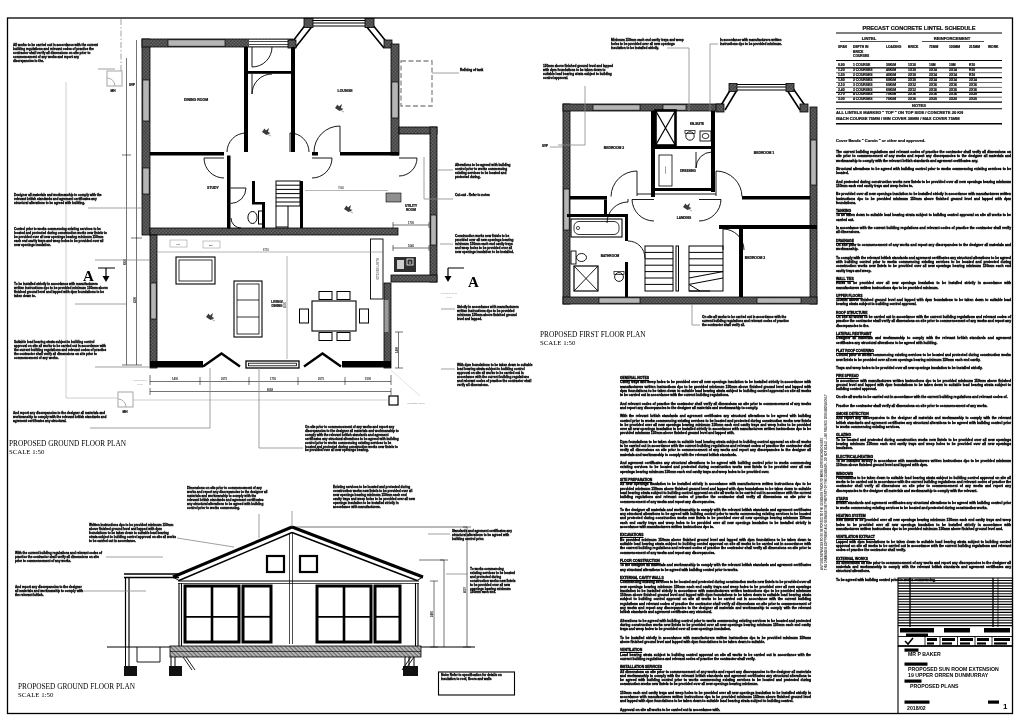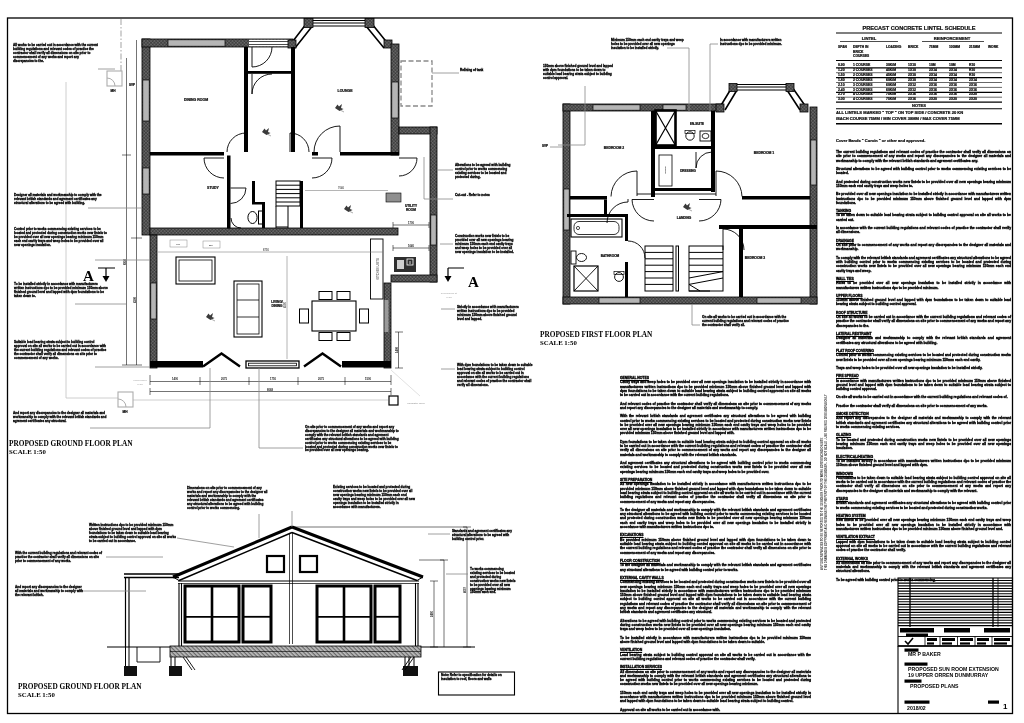--- a/index.html
+++ b/index.html
@@ -2,21 +2,21 @@
 <html><head><meta charset="utf-8">
 <style>
 html,body{margin:0;padding:0;background:#fff;}
 #sheet{position:relative;width:1024px;height:723px;background:#ffffff;overflow:hidden;
   font-family:"Liberation Sans",sans-serif;}
 #sheet svg{position:absolute;left:0;top:0;}
 .nt{position:absolute;font-weight:bold;font-size:3.2px;line-height:1.22;letter-spacing:-0.04px;color:#000;-webkit-text-stroke:0.28px #000;}
 .col{position:absolute;font-weight:bold;font-size:3.45px;line-height:1.25;letter-spacing:-0.05px;color:#000;text-align:justify;-webkit-text-stroke:0.32px #000;}
 .col p{margin:0 0 4px 0;}
 .hd{text-decoration:underline;}
-.ttl{position:absolute;font-family:"Liberation Serif",serif;font-weight:bold;font-size:7.3px;color:#000;letter-spacing:0px;line-height:1.1;}
+.ttl{position:absolute;font-family:"Liberation Serif",serif;font-weight:normal;font-size:7.3px;color:#000;letter-spacing:0px;line-height:1.1;}
 .tb{position:absolute;font-weight:bold;color:#000;}
 </style></head><body>
 <div id="sheet">
 <svg width="1024" height="723" viewBox="0 0 1024 723">
 <defs>
 <pattern id="wh" width="2.4" height="2.4" patternUnits="userSpaceOnUse" patternTransform="rotate(45)">
 <rect width="2.4" height="2.4" fill="#cdcdcd"></rect>
           <path d="M0,0.5H2.4 M0,1.7H2.4 M0.5,0V2.4 M1.7,0V2.4" stroke="#1a1a1a" stroke-width="0.55"></path>
 </pattern>
 <pattern id="gr" width="3" height="3" patternUnits="userSpaceOnUse" patternTransform="rotate(45)">

